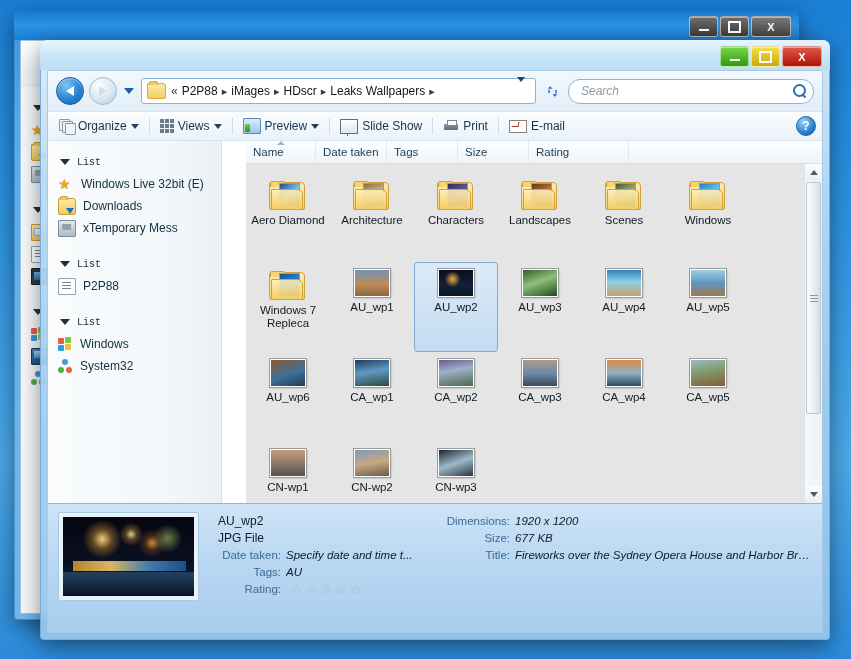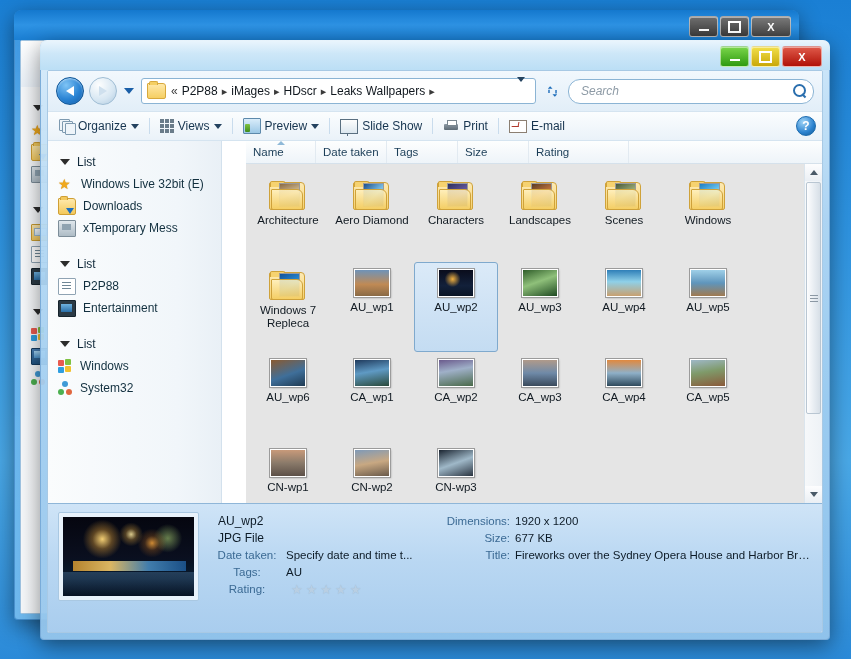--- a/index.html
+++ b/index.html
@@ -233,21 +233,21 @@
     border-right: 1px solid #d3e1ed;
     padding-top: 10px;
     overflow: hidden;
   }
   .side-group { margin-bottom: 14px; }
   .side-item {
     display: flex; align-items: center; gap: 7px;
     height: 22px; padding-left: 10px;
     font-size: 12px; color: #12303f; white-space: nowrap;
   }
-  .side-head { font-size: 12px; color:#10293a; }
+  .side-head { font-size: 10px; color:#10293a;font-family:Liberation Mono, monospace; }
   .tri { width:0;height:0;border-left:5px solid transparent;border-right:5px solid transparent;border-top:6px solid #2c2c2c; flex:0 0 auto; margin-left:2px;}
   .si { width:16px;height:15px;flex:0 0 auto;position:relative; }
   .si-star { color:#f0a81c; font-size:14px; line-height:15px; text-shadow:0 0 1px #b87d09; }
   .si-folder { background:linear-gradient(180deg,#ffe9ac,#f3c95c); border:1px solid #cf9f34; border-radius:1px 3px 2px 2px; }
   .si-folder::before{content:'';position:absolute;left:1px;top:-3px;width:6px;height:3px;background:#f3c95c;border:1px solid #cf9f34;border-bottom:none;border-radius:2px 2px 0 0;}
   .si-dl::after{content:'';position:absolute;right:1px;bottom:0px;width:0;height:0;border-left:4px solid transparent;border-right:4px solid transparent;border-top:6px solid #1d6fc0;}
   .si-mess { background:linear-gradient(180deg,#dfe7ec,#aebcc6); border:1px solid #7c8d99; border-radius:1px; }
   .si-mess::after{content:'';position:absolute;left:3px;top:3px;width:9px;height:6px;background:#8fa3b1;}
   .si-lib { background:linear-gradient(180deg,#fde9b2,#f0c65c); border:1px solid #c99c31; border-radius:1px; }
   .si-lib::after{content:'';position:absolute;left:2px;top:3px;width:11px;height:6px;background:linear-gradient(180deg,#ffffff,#cfe3f2);border:1px solid #9ab6cb;}
@@ -405,23 +405,23 @@
     background: linear-gradient(180deg, rgba(120,180,230,0.25), rgba(10,30,55,0.05));
   }
   .det-cols { flex: 1 1 auto; display: flex; gap: 10px; min-width: 0; padding-top: 2px; }
   .det-col { display: flex; flex-direction: column; gap: 2px; min-width:0; }
   .det-col.left { flex: 0 0 215px; }
   .det-col.right { flex: 1 1 auto; }
   .det-line { display: flex; font-size: 11.5px; line-height: 15px; white-space: nowrap; }
   .det-label {
     color: #3b6a94; text-align: right; flex: 0 0 auto; padding-right: 5px;
   }
-  .det-col.left .det-label { width: 68px; text-align: center; }
+  .det-col.left .det-label { width: 68px; }
   .det-col.right .det-label { width: 72px; }
-  .det-value { color: #0d1b27; flex: 1 1 auto; overflow: hidden; text-overflow: ellipsis; }
+  .det-value { color: #0d1b27; flex: 1 1 auto; overflow: hidden; text-overflow: ellipsis; font-style: italic; }
   .det-title-strong { color:#0d1b27; font-size: 12px; line-height:15px; padding-left:5px; }
   .stars { display: flex; gap: 3px; padding-left: 5px; align-items:center; }
   .star { color: #b9cfe3; font-size: 13px; line-height: 13px; text-shadow: 0 0 1px #8fb0cc; }
 </style>
 </head>
 <body>
 
 <div class="win" id="bg-window">
   <div class="win-frame"></div>
   <div class="bg-titlebar">
@@ -622,24 +622,20 @@
           </div>
           <div class="side-group">
             <div class="side-item">
               <span class="tri"></span>
               <span class="side-head">List</span>
             </div>
             <div class="side-item">
               <span class="si si-doc"></span>
               <span>P2P88</span>
             </div>
-            <div class="side-item">
-              <span class="si si-film"></span>
-              <span>Entertainment</span>
-            </div>
           </div>
           <div class="side-group">
             <div class="side-item">
               <span class="tri"></span>
               <span class="side-head">List</span>
             </div>
             <div class="side-item">
               <span class="si si-winflag">
                 <b></b>
                 <b></b>
@@ -677,33 +673,33 @@
             <div class="col" style="width: 100px;">
               <span>Rating</span>
             </div>
           </div>
         <div class="grid-wrap">
           <div class="grid" id="grid-root">
               <div class="cell">
                 <div class="folder-lg">
                   <span class="back"></span>
                   <span class="tab"></span>
-                  <span class="pic" style="background:linear-gradient(160deg,#8a6a44,#d8c49a 50%,#3c5f86)"></span>
+                  <span class="pic" style="background:linear-gradient(135deg,#1d4f8c,#7fc3ea 55%,#2a3f6b)"></span>
                   <span class="front"></span>
                 </div>
-                <div class="cell-label">Architecture</div>
+                <div class="cell-label">Aero Diamond</div>
               </div>
               <div class="cell">
                 <div class="folder-lg">
                   <span class="back"></span>
                   <span class="tab"></span>
-                  <span class="pic" style="background:linear-gradient(135deg,#1d4f8c,#7fc3ea 55%,#2a3f6b)"></span>
+                  <span class="pic" style="background:linear-gradient(160deg,#8a6a44,#d8c49a 50%,#3c5f86)"></span>
                   <span class="front"></span>
                 </div>
-                <div class="cell-label">Aero Diamond</div>
+                <div class="cell-label">Architecture</div>
               </div>
               <div class="cell">
                 <div class="folder-lg">
                   <span class="back"></span>
                   <span class="tab"></span>
                   <span class="pic" style="background:linear-gradient(150deg,#2b2f5e,#6f5ea8 55%,#1d2440)"></span>
                   <span class="front"></span>
                 </div>
                 <div class="cell-label">Characters</div>
               </div>

